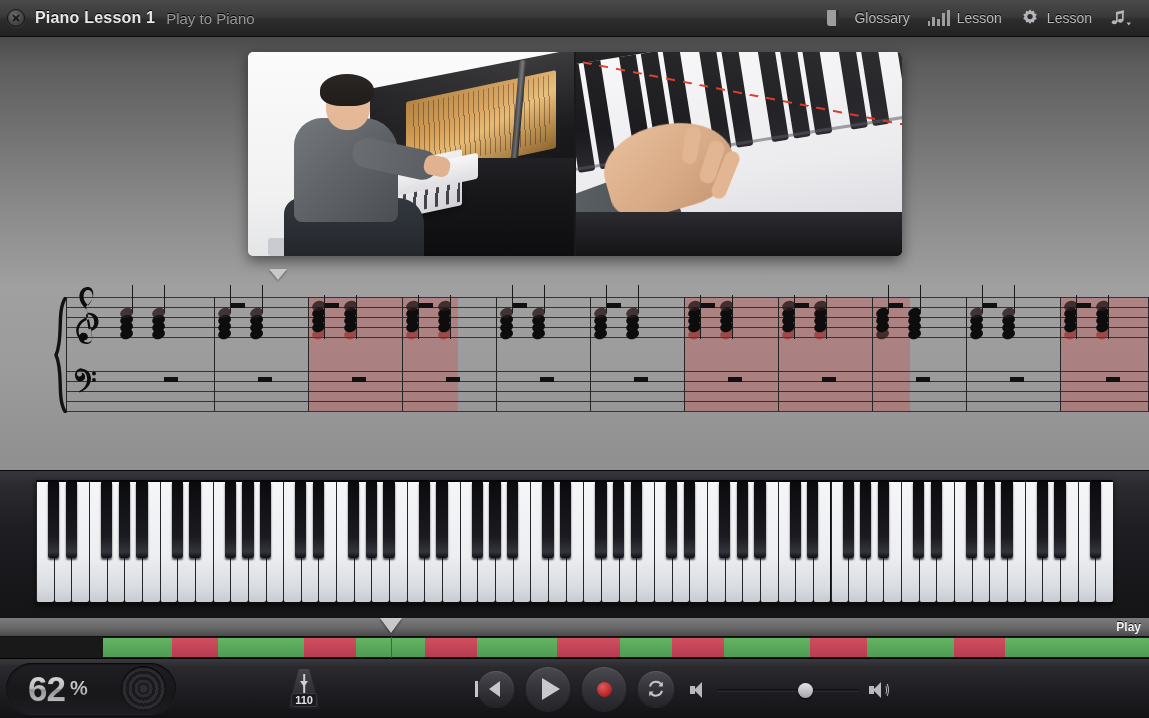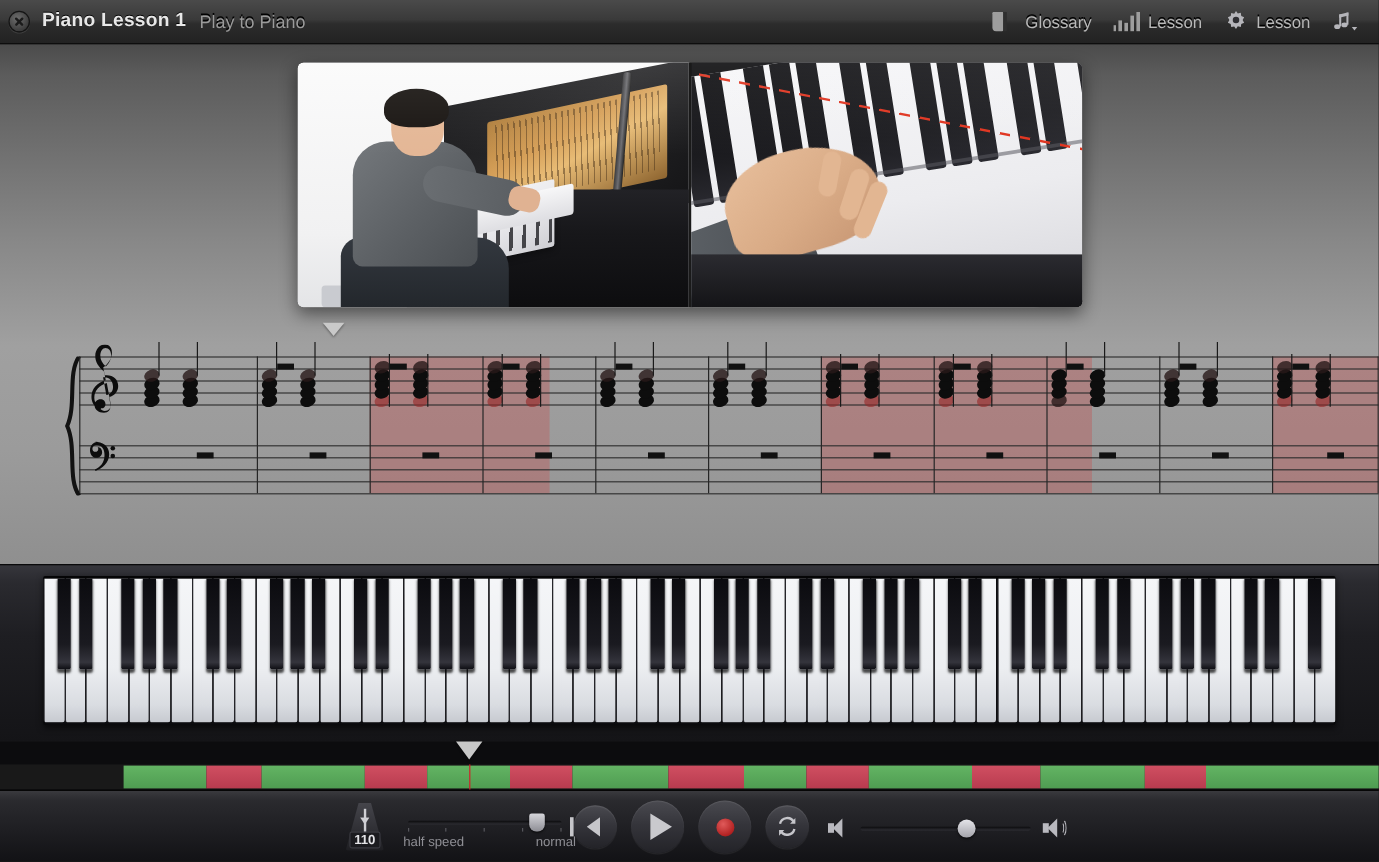--- a/index.html
+++ b/index.html
@@ -906,20 +906,23 @@
         <div class="bk" style="left: 930.104px; width: 11.2997px;"></div>
         <div class="bk" style="left: 947.76px; width: 11.2997px;"></div>
         <div class="bk" style="left: 965.416px; width: 11.2997px;"></div>
         <div class="bk" style="left: 1000.73px; width: 11.2997px;"></div>
         <div class="bk" style="left: 1018.38px; width: 11.2997px;"></div>
         <div class="bk" style="left: 1053.69px; width: 11.2997px;"></div>
       </div>
   </div>
 
   <div class="results-region">
+    <div class="results-ruler">
+      <span class="play-label">Play</span>
+    </div>
     <div class="results-track" id="restrack">
         <div class="seg g" style="left: 9%; width: 6%;"></div>
         <div class="seg r" style="left: 15%; width: 4%;"></div>
         <div class="seg g" style="left: 19%; width: 7.5%;"></div>
         <div class="seg r" style="left: 26.5%; width: 4.5%;"></div>
         <div class="seg g" style="left: 31%; width: 6%;"></div>
         <div class="seg r" style="left: 37%; width: 4.5%;"></div>
         <div class="seg g" style="left: 41.5%; width: 7%;"></div>
         <div class="seg r" style="left: 48.5%; width: 5.5%;"></div>
         <div class="seg g" style="left: 54%; width: 4.5%;"></div>
@@ -929,41 +932,33 @@
         <div class="seg g" style="left: 75.5%; width: 7.5%;"></div>
         <div class="seg r" style="left: 83%; width: 4.5%;"></div>
         <div class="seg g" style="left: 87.5%; width: 12.5%;"></div>
       </div>
     <div class="res-playhead" id="resph" style="left: 34%;"></div>
     <div class="res-tri" id="restri" style="left: calc(34% - 11px);"></div>
   </div>
 
   <div class="bottom">
 
+    <div class="score-panel">
+      <span class="score-num">62</span>
+      <span class="score-pct">%</span>
+      <span class="dial"></span>
+    </div>
 
     <div class="metronome">
       <span class="metro-body"></span>
       <span class="metro-rod"></span>
       <span class="metro-w"></span>
       <span class="metro-bpm">110</span>
     </div>
 
-    <div class="speed-slider">
-      <span class="speed-track"></span>
-      <span class="speed-ticks">
-        <i style="left:0"></i>
-          <i style="left:31px"></i>
-          <i style="left:63px"></i>
-          <i style="left:95px"></i>
-          <i style="left:127px"></i>
-      </span>
-      <span class="speed-knob" id="speedknob" style="left: 101.2px;"></span>
-      <span class="speed-lbl" style="left:-4px">half speed</span>
-      <span class="speed-lbl" style="right:-12px">normal</span>
-    </div>
 
     <div class="transport">
       <span class="tbtn sm">
         <i class="ic-rewind"></i>
       </span>
       <span class="tbtn lg">
         <i class="ic-play"></i>
       </span>
       <span class="tbtn lg">
         <i class="ic-rec"></i>

